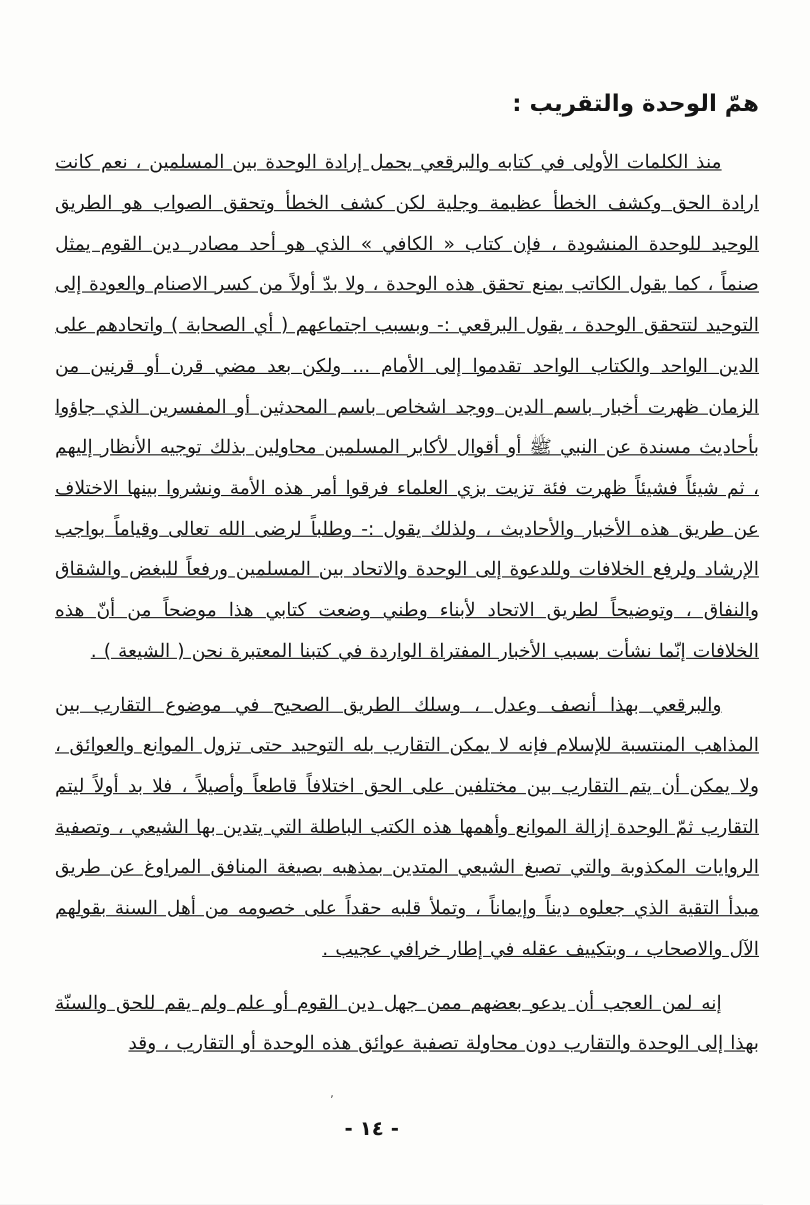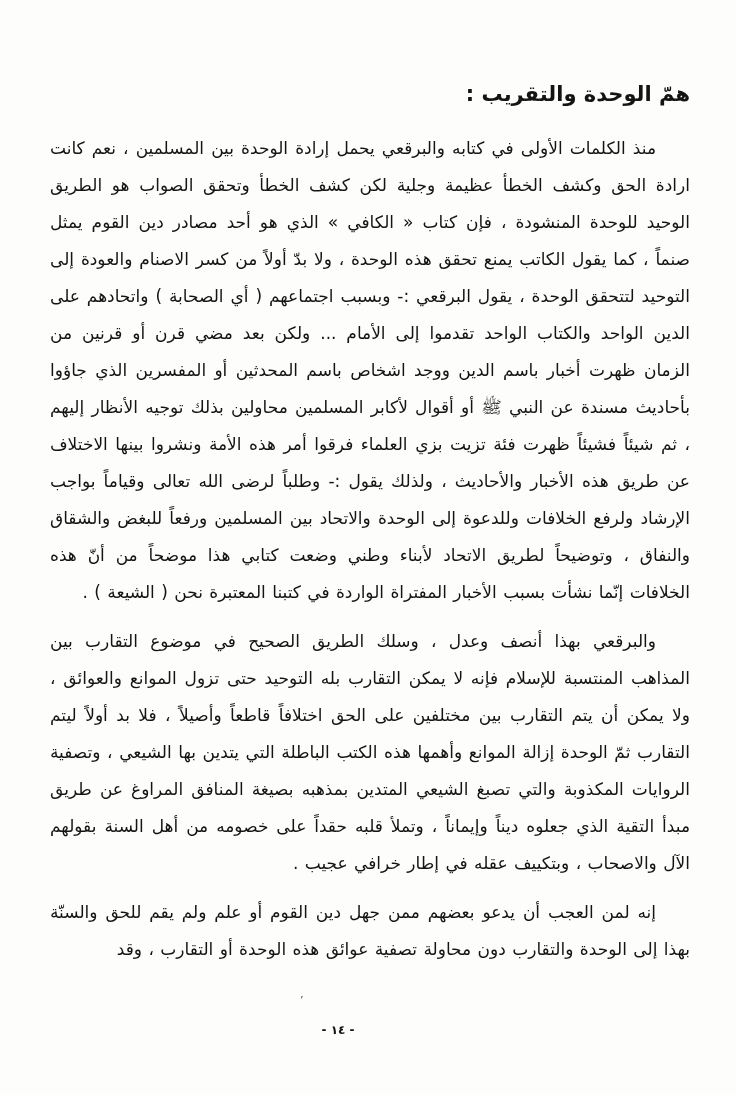--- a/index.html
+++ b/index.html
@@ -27,31 +27,32 @@
     letter-spacing: 0.5px;
   }
   .para {
     font-size: 17px;
     line-height: 37px;
     text-align: justify;
     text-justify: inter-word;
     margin: 0 0 12px 0;
     text-indent: 34px;
     word-spacing: 1px;
+    text-decoration: underline;
   }
   .para:last-of-type {
     margin-bottom: 0;
   }
   .page-number {
     position: absolute;
     bottom: 58px;
     left: 0;
     right: 60px;
     text-align: center;
-    font-size: 12px;
+    font-size: 18px;
     font-weight: bold;
     letter-spacing: 2px;
   }
   .scan-speck {
     position: absolute;
     left: 300px;
     bottom: 88px;
     font-size: 11px;
     color: #555;
   }

